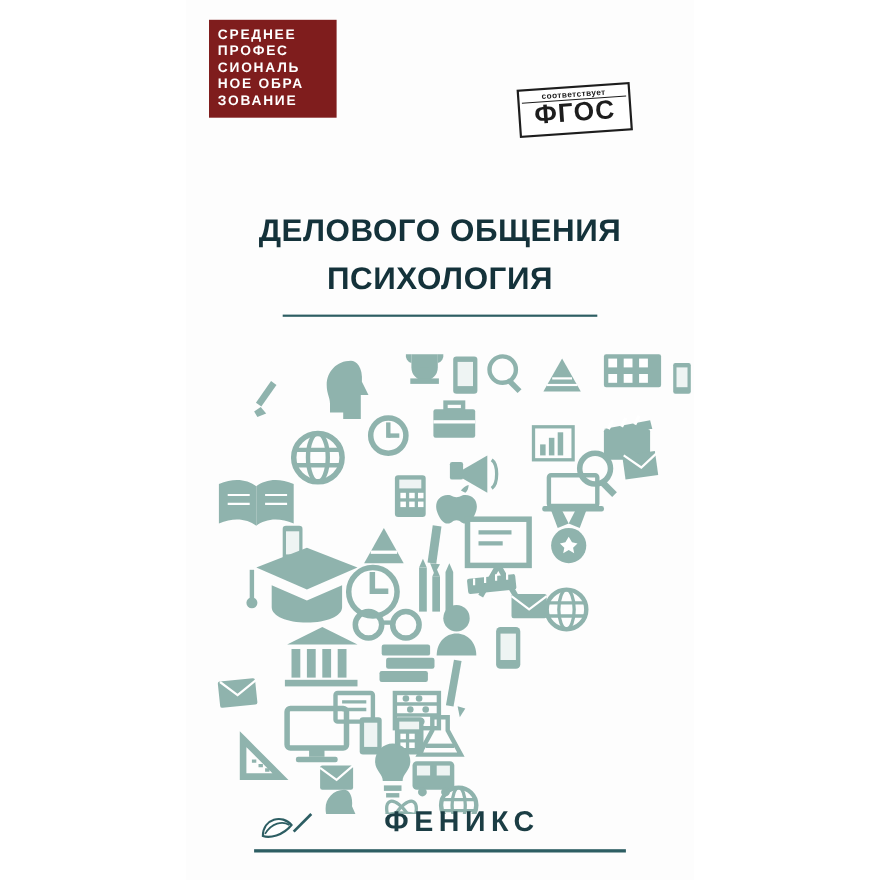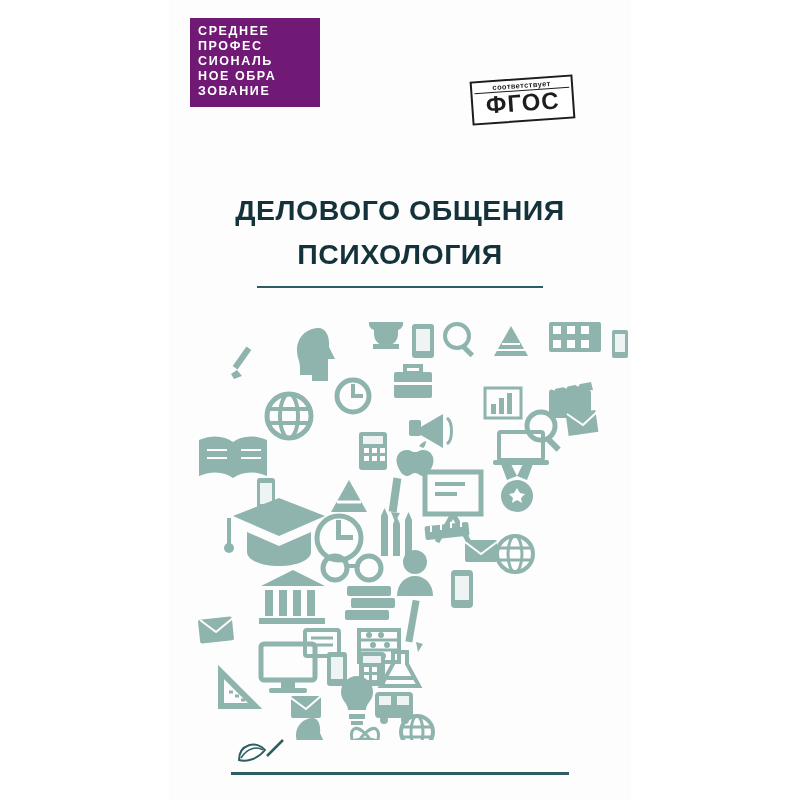--- a/index.html
+++ b/index.html
@@ -28,22 +28,22 @@
     height: 800px;
     background: #fdfdfd;
     overflow: hidden;
   }
 
   
   .series-badge {
     position: absolute;
     left: 21px;
     top: 18px;
-    width: 130px;
-    background: #701a75;
+    width: 116px;
+    background: #7f1d1d;
     padding: 6px 8px 8px 8px;
     box-sizing: border-box;
   }
   .series-badge .line {
     color: #ffffff;
     font-weight: bold;
     font-size: 12.5px;
     letter-spacing: 1.6px;
     line-height: 15px;
     text-transform: uppercase;
@@ -468,15 +468,18 @@
     </div>
 
     <svg class="pub-mark" viewBox="0 0 56 26" xmlns="http://www.w3.org/2000/svg">
       <path d="M4 22 C4 6, 22 2, 30 12 C22 22, 10 24, 4 22 Z" fill="#ffffff" stroke="#2d5e63" stroke-width="2"></path>
       <path d="M6 20 C12 10, 22 8, 28 12" fill="none" stroke="#2d5e63" stroke-width="1.5"></path>
       <path d="M32 18 L48 2" stroke="#2d5e63" stroke-width="2.5"></path>
     </svg>
 
     <div class="pub-rule"></div>
 
+    <div class="publisher">
+      <span class="name">ФЕНИКС</span>
+    </div>
 
   </div>
 </div>
 
 </body></html>

